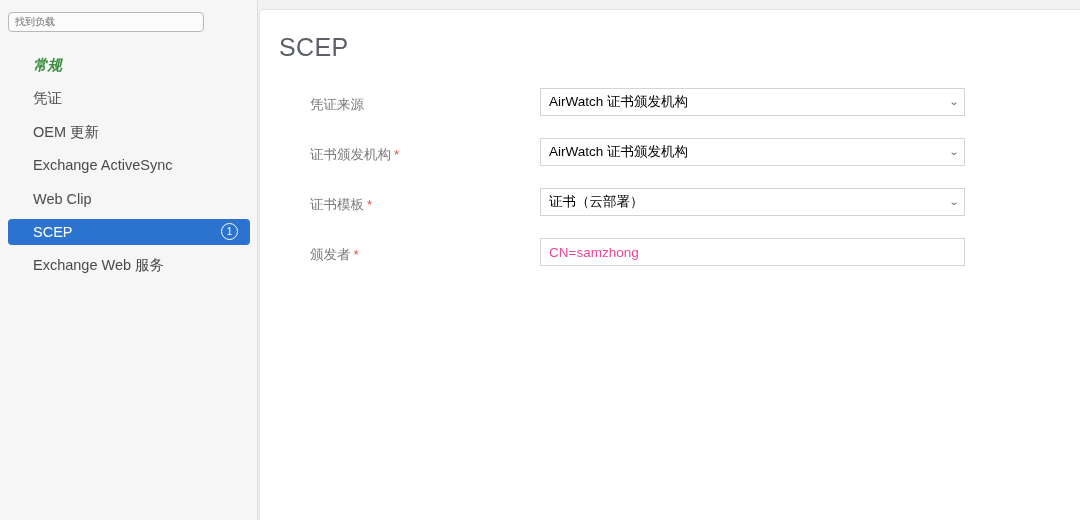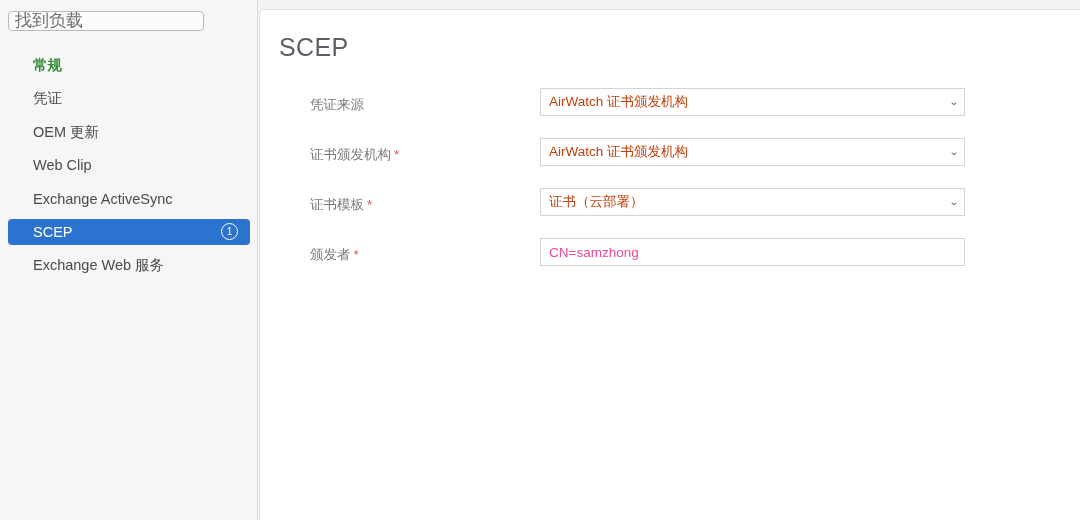--- a/index.html
+++ b/index.html
@@ -39,21 +39,21 @@
     height: 20px;
   }
   .search-input {
     width: 100%;
     height: 20px;
     box-sizing: border-box;
     border: 1px solid #b9b9b9;
     border-radius: 4px;
     background: #fbfbfb;
     font-family: "Liberation Sans", "DejaVu Sans", sans-serif;
-    font-size: 17px;
+    font-size: 10px;
     color: #555;
     padding: 0 6px;
     outline: none;
   }
   .search-input::placeholder {
     color: #6f6f6f;
   }
 
   .nav {
     position: absolute;
@@ -74,20 +74,21 @@
     line-height: 26px;
     white-space: nowrap;
     box-sizing: border-box;
   }
   .nav-item .label {
     flex: 1 1 auto;
   }
   .nav-item.general .label {
     color: #3b8c3f;
     font-weight: bold;
+    font-style: italic;
   }
   .nav-item.selected {
     background: #2c72cf;
   }
   .nav-item.selected .label {
     color: #ffffff;
   }
   .badge {
     width: 17px;
     height: 17px;
@@ -163,21 +164,21 @@
     background: #ffffff;
     border: 1px solid #d4d4d4;
     box-sizing: border-box;
     display: flex;
     align-items: center;
   }
   .control .value {
     flex: 1 1 auto;
     padding-left: 8px;
     font-size: 13.5px;
-    color: #c2410c;
+    color: #000000;
     white-space: nowrap;
     overflow: hidden;
   }
   .control .value.placeholder-text {
     color: #ec4899;
   }
   .chevron {
     flex: 0 0 auto;
     width: 20px;
     text-align: center;
@@ -200,24 +201,24 @@
         <div class="nav-item general">
           <span class="label">常规</span>
         </div>
         <div class="nav-item">
           <span class="label">凭证</span>
         </div>
         <div class="nav-item">
           <span class="label">OEM 更新</span>
         </div>
         <div class="nav-item">
+          <span class="label">Exchange ActiveSync</span>
+        </div>
+        <div class="nav-item">
           <span class="label">Web Clip</span>
-        </div>
-        <div class="nav-item">
-          <span class="label">Exchange ActiveSync</span>
         </div>
         <div class="nav-item selected">
           <span class="label">SCEP</span>
           <span class="badge">1</span>
         </div>
         <div class="nav-item">
           <span class="label">Exchange Web 服务</span>
         </div>
       </div>
   </div>

